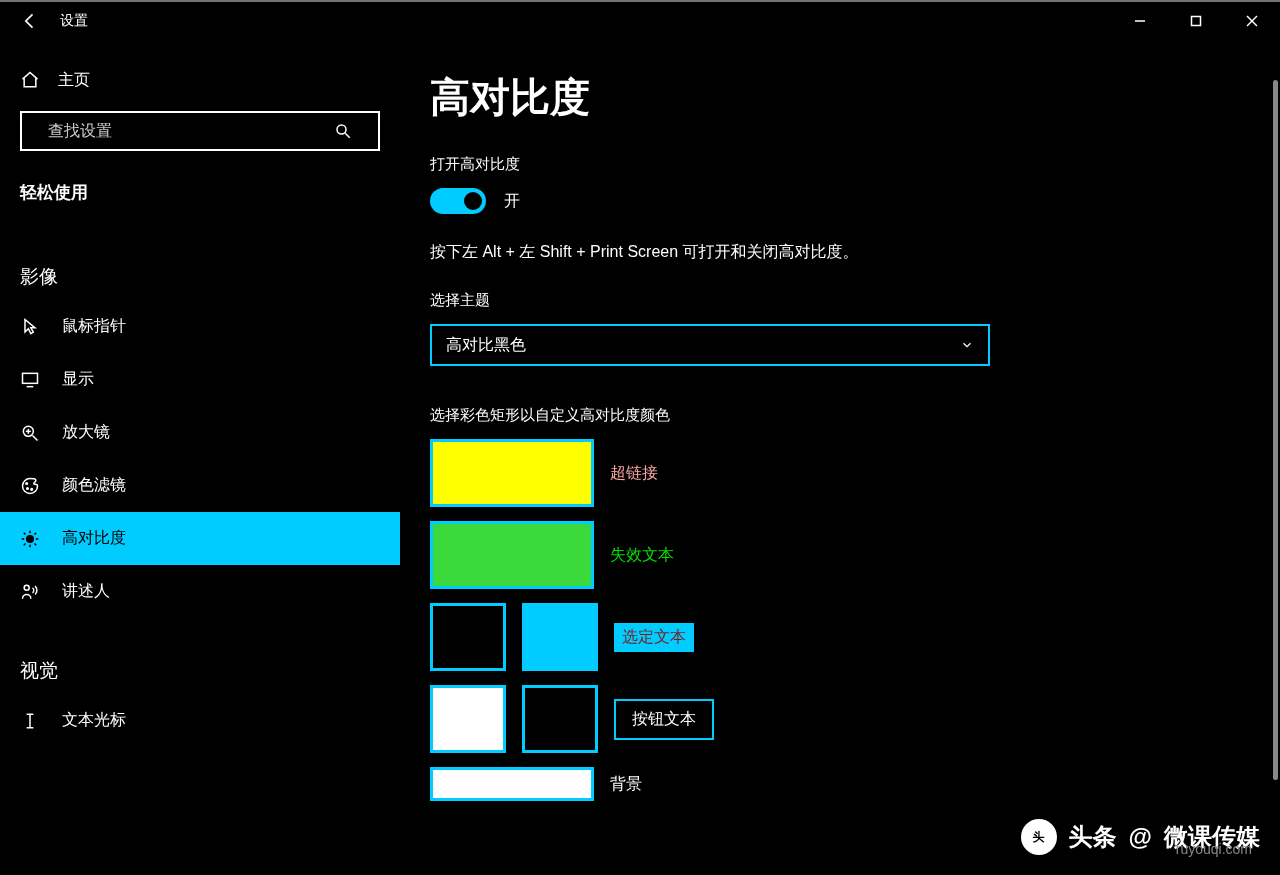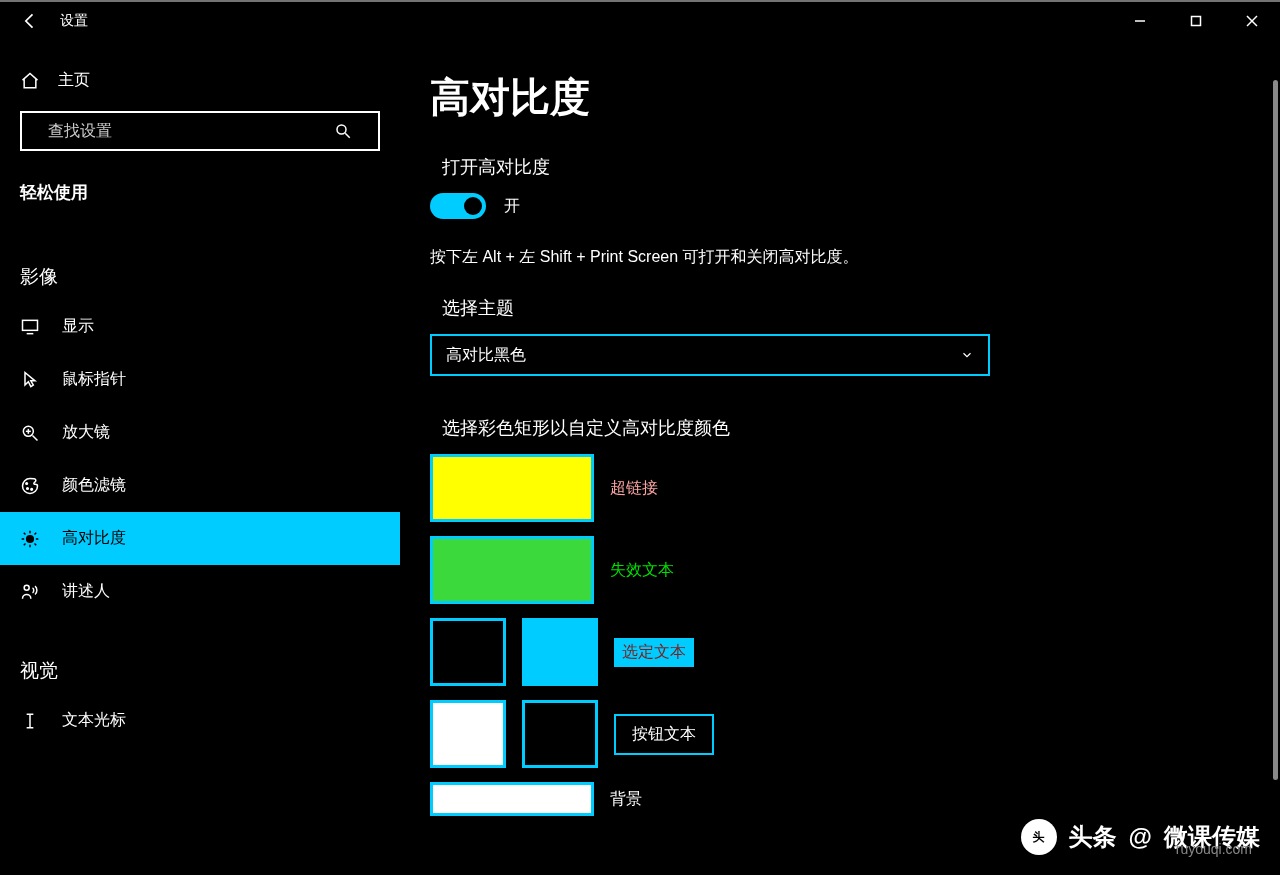--- a/index.html
+++ b/index.html
@@ -7,38 +7,38 @@
   .window { display: flex; flex-direction: column; width: 100%; height: 100%; border-top: 2px solid #737373; position: relative; }
   .titlebar { display: flex; align-items: center; height: 38px; }
   .back-btn { width: 60px; display:flex; align-items:center; justify-content:center; height:100%; cursor:pointer; }
   .back-btn svg { width:20px; height:20px; stroke:#fff; }
   .title-text { font-size: 14px; }
   .caption-controls { margin-left:auto; display:flex; }
   .cap-btn { width:56px; height:38px; display:flex; align-items:center; justify-content:center; cursor:pointer; }
   .cap-btn svg { width:12px; height:12px; stroke:#fff; }
   .body { flex:1; display:flex; min-height:0; }
   .sidebar { width: 400px; background:#000; display:flex; flex-direction:column; }
-  .home-row { display:flex; align-items:flex-end; gap:18px; padding: 30px 20px 20px 20px; cursor:pointer;}
+  .home-row { display:flex; align-items:flex-start; gap:18px; padding: 30px 20px 20px 20px; cursor:pointer;}
   .home-row .icon { width:20px; height:20px; }
   .home-row span { font-size:16px; }
   .search-wrap { padding: 0 20px 20px 20px; }
   .search-box { display:flex; align-items:center; border:2px solid #fff; height:40px; padding:0 26px; }
   .search-box input { flex:1; background:transparent; border:none; outline:none; color:#fff; font-size:16px; font-family:inherit;}
   .search-box input::placeholder { color:#ccc; }
   .search-box .sicon { width:18px; height:18px; }
   .category-label { font-size:17px; font-weight:bold; padding: 10px 20px 20px 20px; }
   .group-label { font-size:19px; color:#fff; padding: 40px 20px 10px 20px; }
   .nav-item { display:flex; align-items:center; gap:22px; padding: 16px 20px; cursor:pointer; font-size:16px;}
   .nav-item .nicon { width:20px; height:20px; display:flex; align-items:center; justify-content:center; color:#fff;}
   .nav-item.selected { background:#00ccff; color:#000; }
   .nav-item.selected .nicon { color:#000; }
   .nav-item.selected svg { stroke:#000; fill:#000;}
   .content { flex:1; padding: 30px 30px 0 30px; overflow:hidden; position:relative; }
   .content h1 { font-size:40px; font-weight:600; margin-bottom:30px; }
-  .label { font-size:18px; margin-bottom:14px;margin-left:12px; }
+  .label { font-size:15px; margin-bottom:14px; }
   .toggle-row { display:flex; align-items:center; gap:18px; margin-bottom:28px; }
   .toggle { width:56px; height:26px; background:#00ccff; border-radius:13px; position:relative; cursor:pointer;}
   .toggle .knob { position:absolute; right:4px; top:4px; width:18px; height:18px; background:#000; border-radius:50%; }
   .toggle-state { font-size:16px; }
   .hint { font-size:16px; margin-bottom:28px; }
   .select-box { width:560px; height:42px; border:2px solid #00ccff; display:flex; align-items:center; padding:0 14px; justify-content:space-between; cursor:pointer; margin-bottom:40px;}
   .select-box span { font-size:16px; }
   .select-box .chev { width:14px; height:14px; }
   .color-row { display:flex; align-items:center; gap:16px; margin-bottom:14px; }
   .swatch { width:164px; height:68px; border:3px solid #00ccff; cursor:pointer;}
@@ -103,34 +103,34 @@
         </div>
       </div>
 
       <div class="category-label">轻松使用</div>
 
       <div class="group-label">影像</div>
 
       <div class="nav-item">
         <div class="nicon">
             <svg viewBox="0 0 24 24" width="20" height="20" fill="none" stroke="#fff" stroke-width="1.8">
+              <path d="M6 3 L6 18 L10 14 L13 20 L16 18 L13 13 L18 13 Z"></path>
+            </svg>
+          </div>
+        <span>鼠标指针</span>
+      </div>
+
+      <div class="nav-item">
+        <div class="nicon">
+            <svg viewBox="0 0 24 24" width="20" height="20" fill="none" stroke="#fff" stroke-width="1.8">
               <rect x="3" y="4" width="18" height="12"></rect>
               <line x1="8" y1="20" x2="16" y2="20"></line>
             </svg>
           </div>
         <span>显示</span>
-      </div>
-
-      <div class="nav-item">
-        <div class="nicon">
-            <svg viewBox="0 0 24 24" width="20" height="20" fill="none" stroke="#fff" stroke-width="1.8">
-              <path d="M6 3 L6 18 L10 14 L13 20 L16 18 L13 13 L18 13 Z"></path>
-            </svg>
-          </div>
-        <span>鼠标指针</span>
       </div>
 
       <div class="nav-item">
         <div class="nicon">
             <svg viewBox="0 0 24 24" width="20" height="20" fill="none" stroke="#fff" stroke-width="1.8">
               <circle cx="10" cy="10" r="6"></circle>
               <line x1="15" y1="15" x2="21" y2="21"></line>
               <line x1="7" y1="10" x2="13" y2="10"></line>
               <line x1="10" y1="7" x2="10" y2="13"></line>
             </svg>

